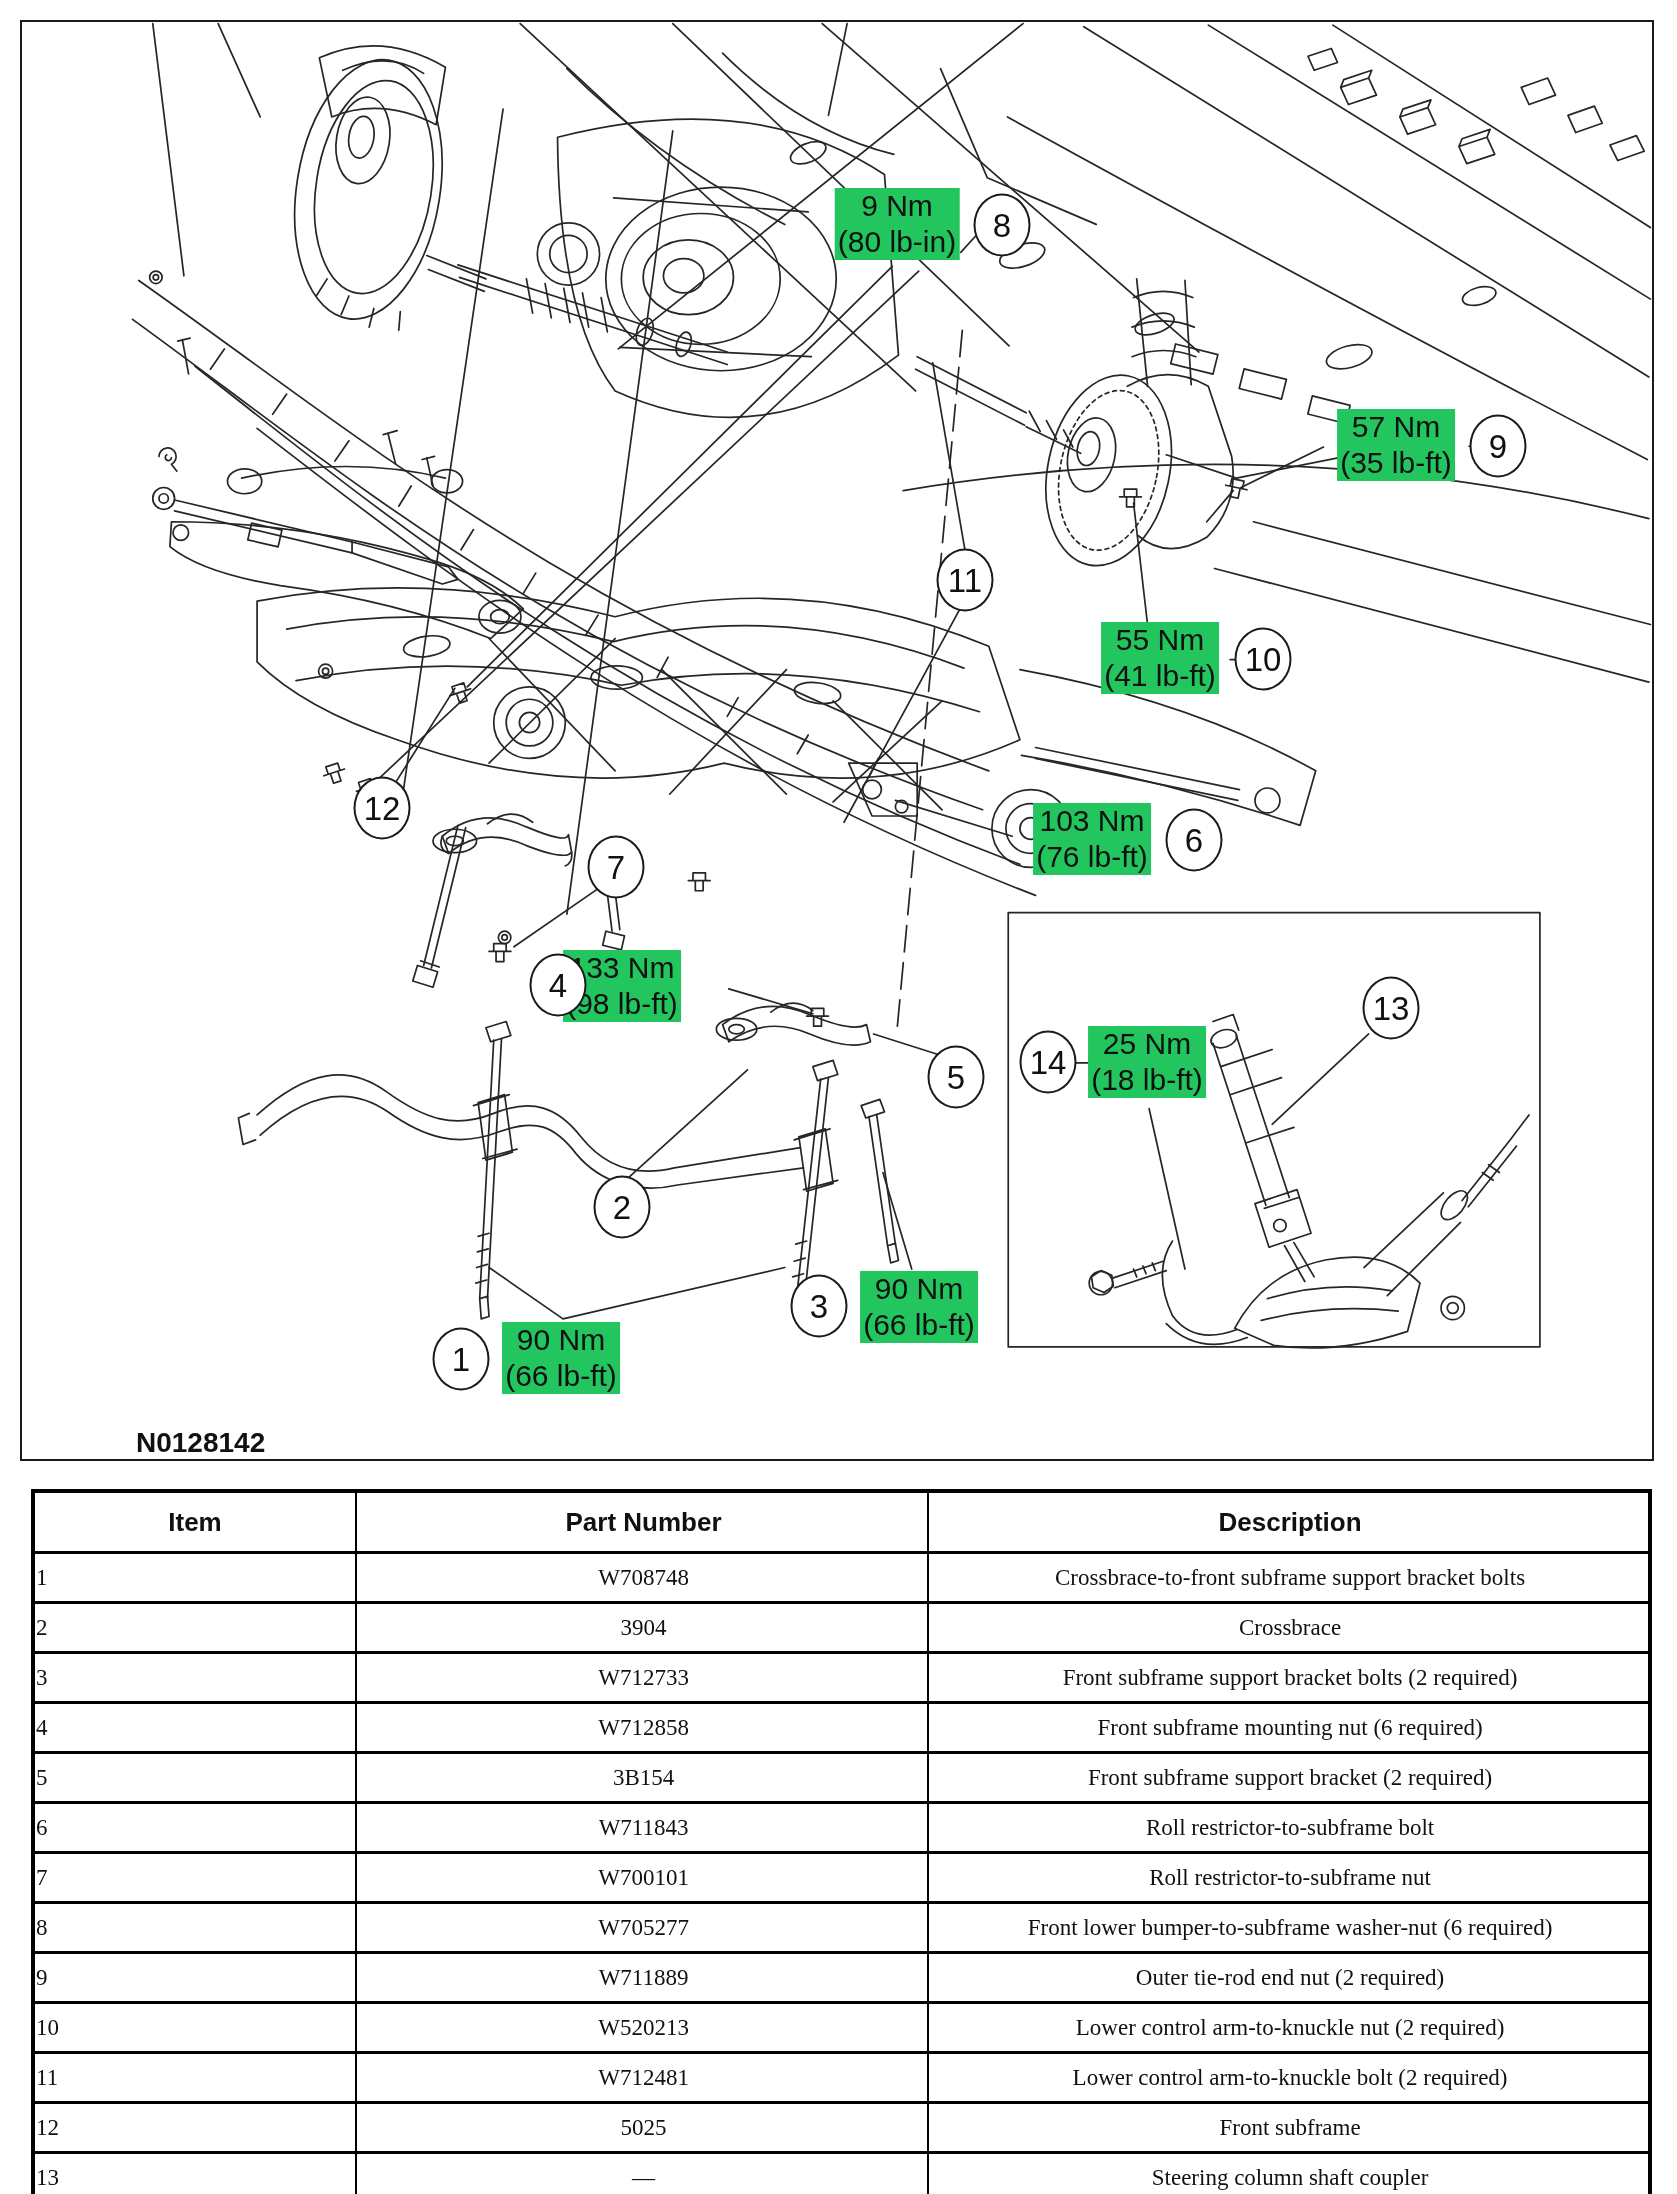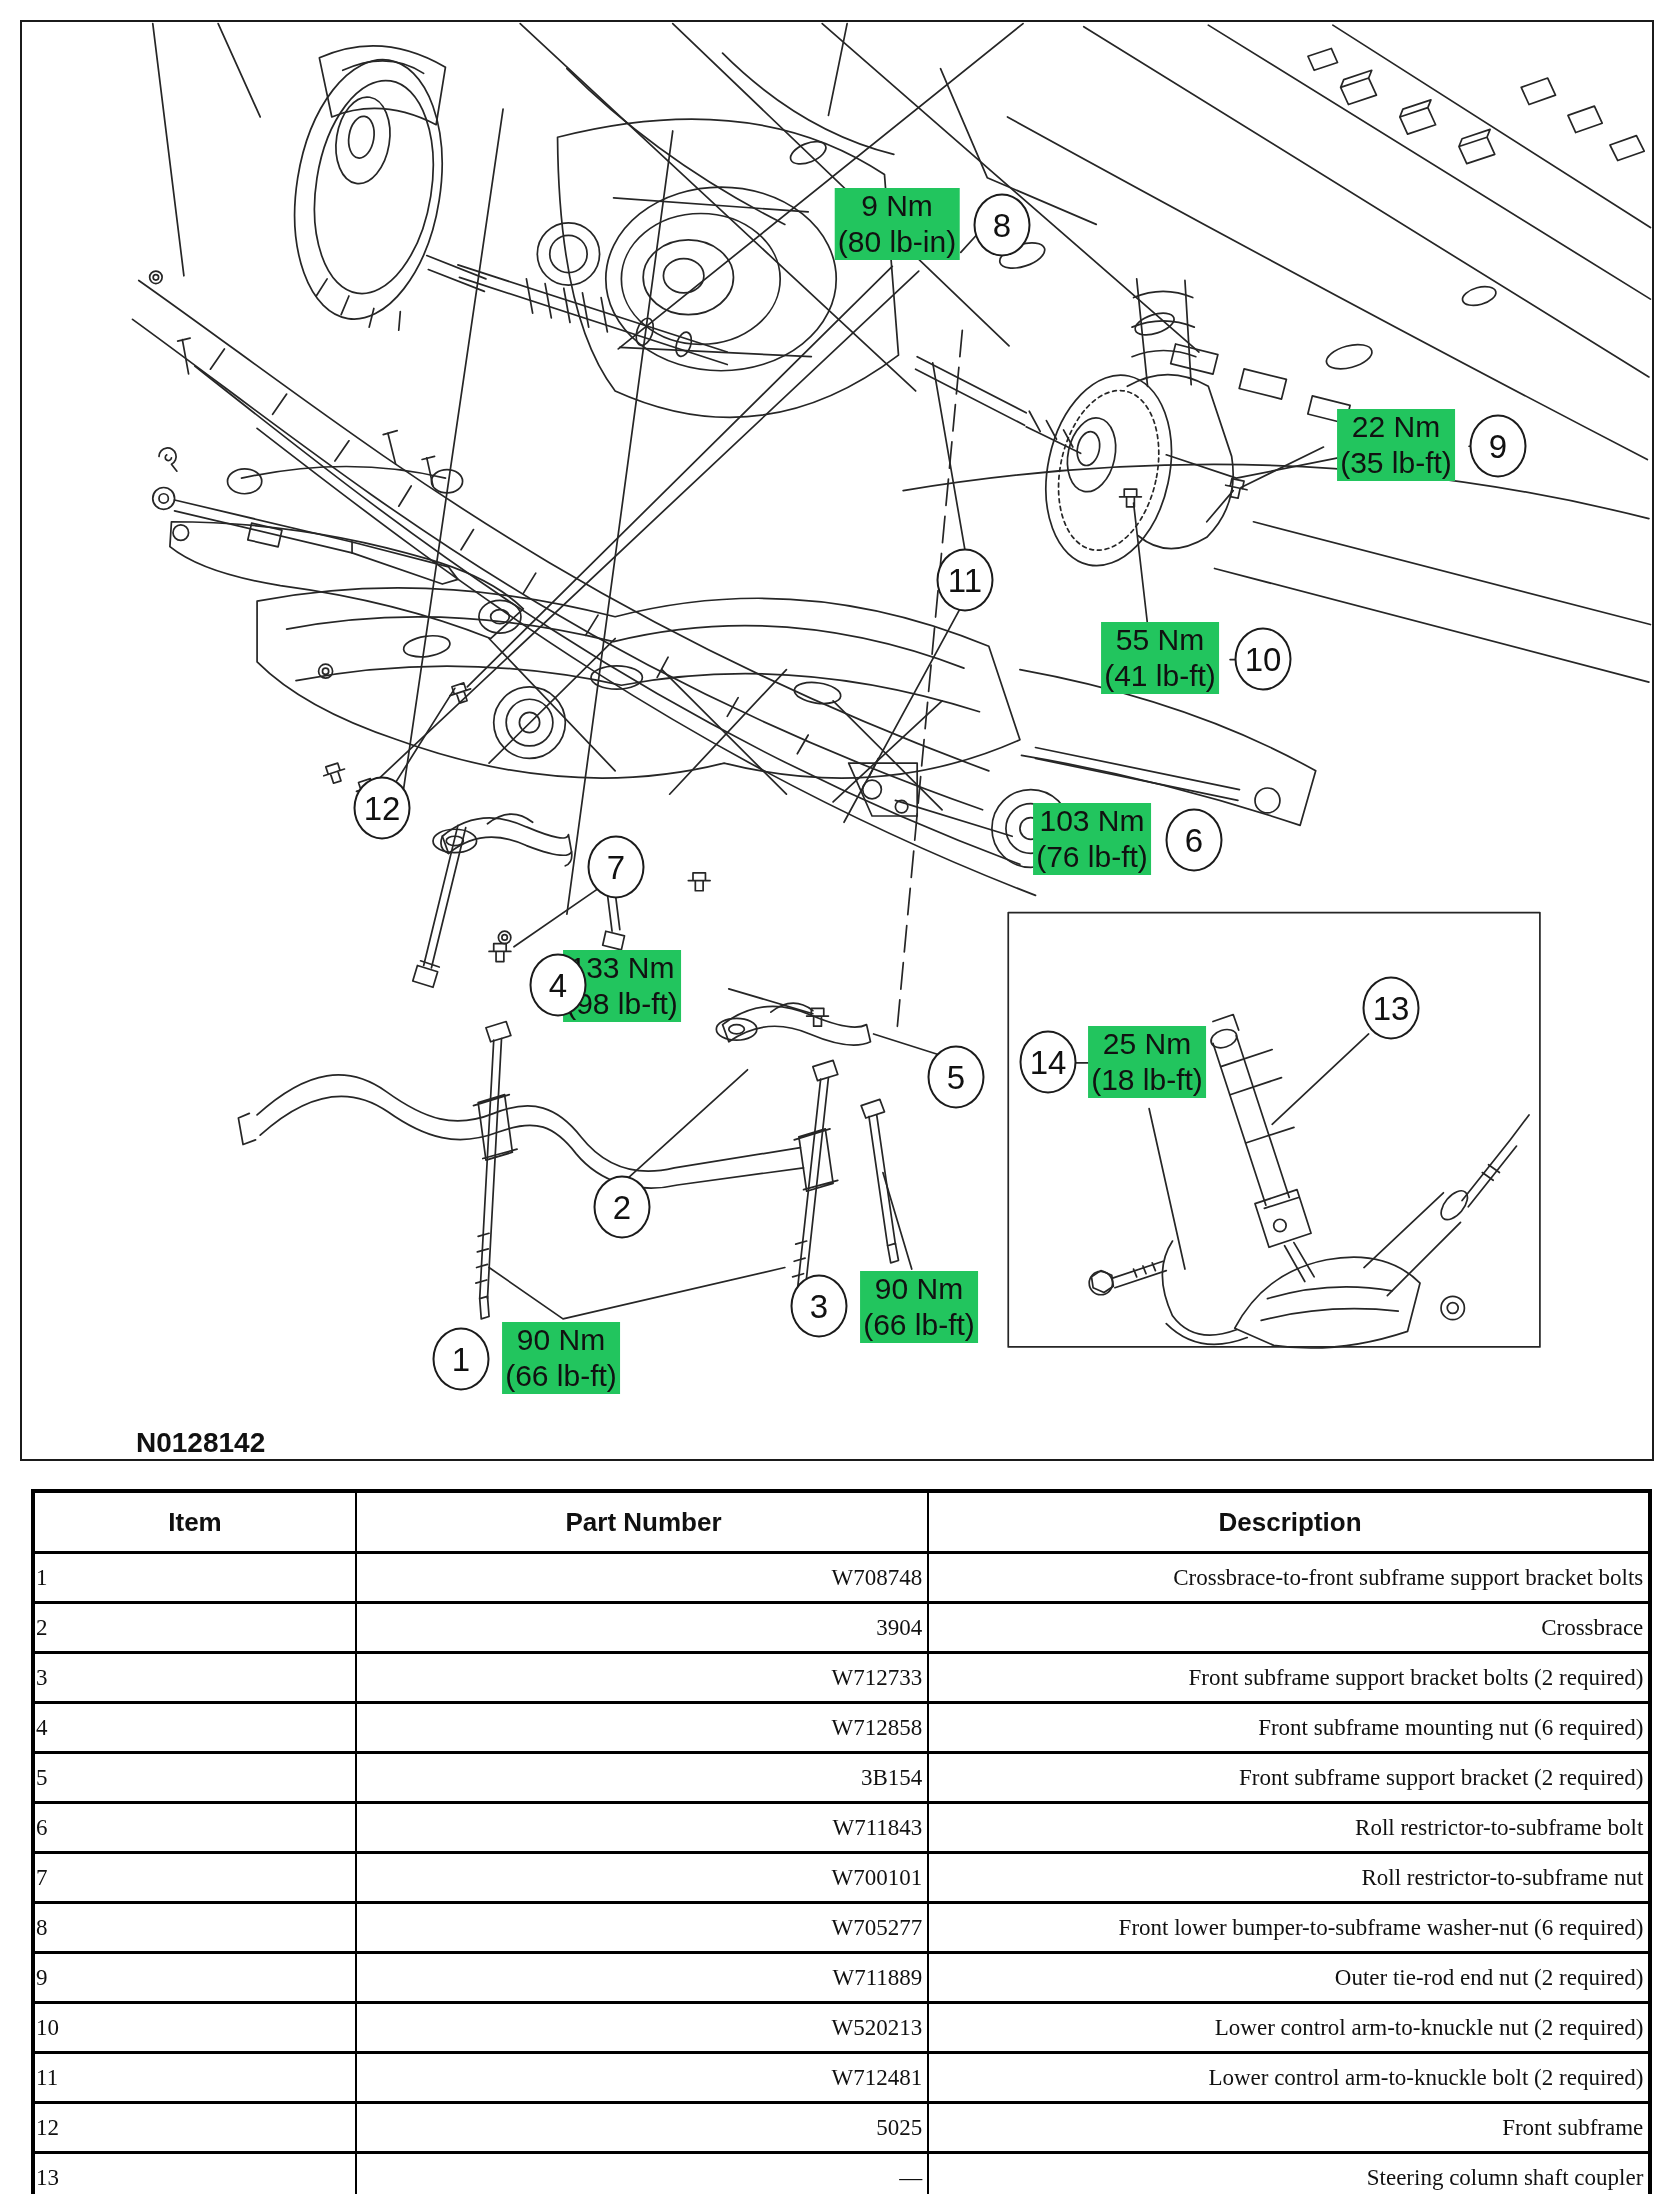--- a/index.html
+++ b/index.html
@@ -34,21 +34,21 @@
   .parts-table th {
     font-family:"Liberation Sans", sans-serif; font-weight:bold; font-size:26px;
     height:56px; border:2.3px solid #000; border-bottom:3.9px solid #000; background:#fff;
   }
   .parts-table td {
     font-family:"Liberation Serif", serif; font-size:23px; height:45px;
     border:2.3px solid #000; border-top:3.9px solid #000; background:#fff;
   }
   .parts-table tr:last-child td { border-bottom:4.7px solid #000; }
   .c-item { }
-  .c-part, .c-desc { text-align:right; padding-left:7.8px; padding-right:4.7px; }
+  .c-part, .c-desc { text-align:center; padding-left:7.8px; padding-right:4.7px; }
   th.c-part, th.c-desc { text-align:center; padding-left:7.8px; }
 </style>
 </head>
 <body>
 
 <div class="figure-box">
 
   <svg class="illo" viewBox="0 0 2094 1846" preserveAspectRatio="none">
     <defs>
       <g id="nut">
@@ -308,21 +308,21 @@
   </div>
   <div class="torque" style="left:1070px;top:817px">
     <div>103 Nm</div>
     <div>(76 lb-ft)</div>
   </div>
   <div class="torque" style="left:875px;top:202px">
     <div>9 Nm</div>
     <div>(80 lb-in)</div>
   </div>
   <div class="torque" style="left:1374px;top:423px">
-    <div>22 Nm</div>
+    <div>57 Nm</div>
     <div>(35 lb-ft)</div>
   </div>
   <div class="torque" style="left:1138px;top:636px">
     <div>55 Nm</div>
     <div>(41 lb-ft)</div>
   </div>
   <div class="torque" style="left:1125px;top:1040px">
     <div>25 Nm</div>
     <div>(18 lb-ft)</div>
   </div>

